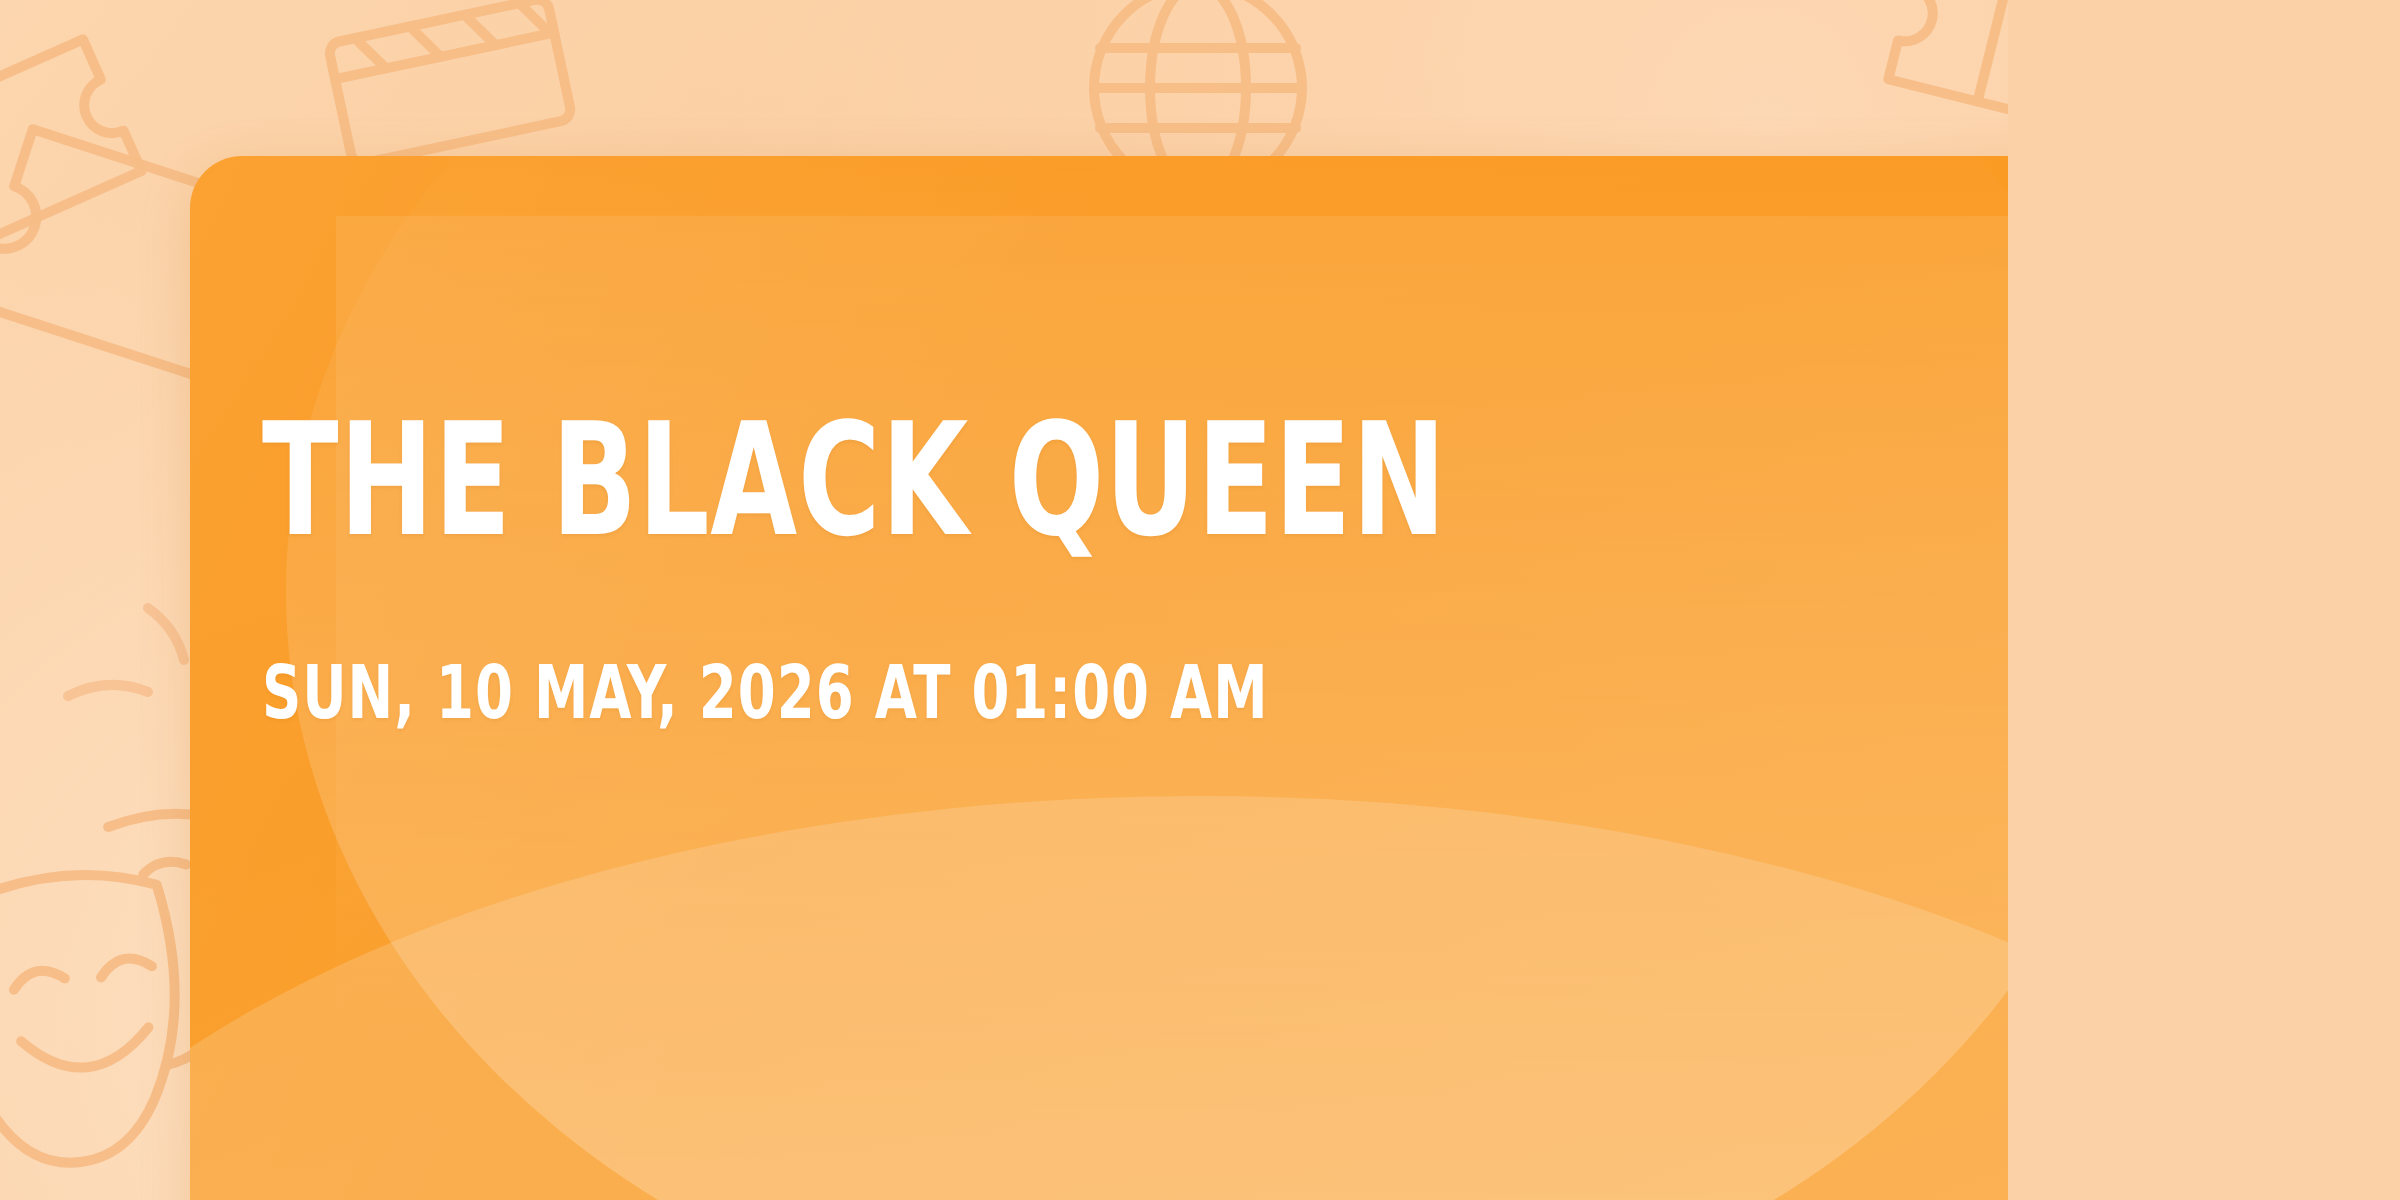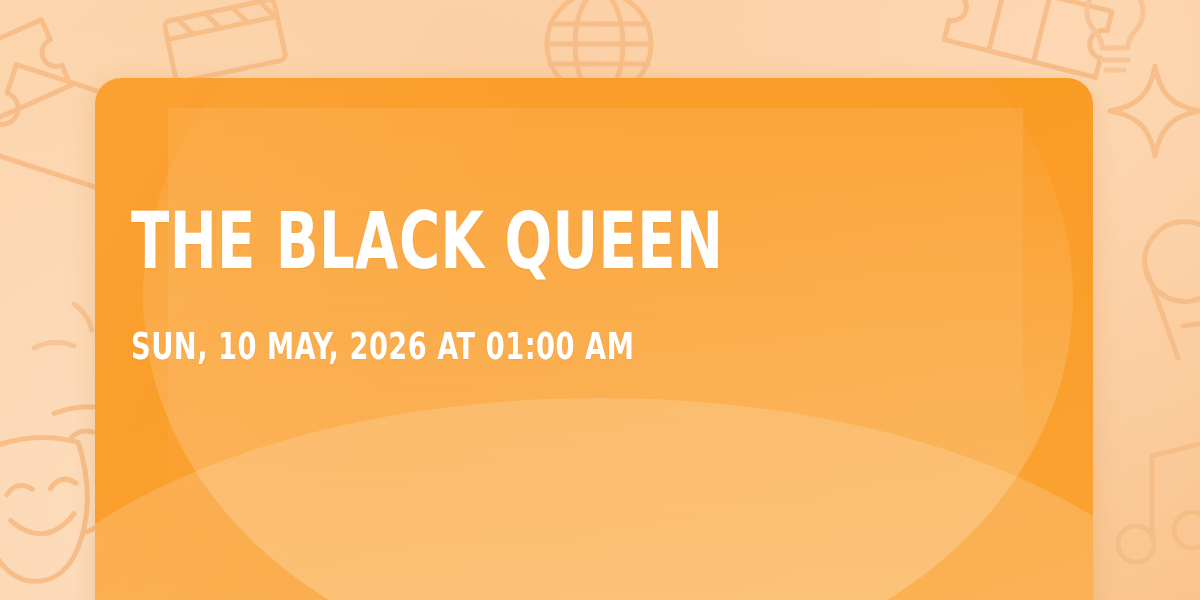--- a/index.html
+++ b/index.html
@@ -9,21 +9,21 @@
   body {
     width: 1200px;
     height: 600px;
     overflow: hidden;
     font-family: "Liberation Sans", sans-serif;
     background: #fbd2a7;
   }
 
   #stage {
     position: relative;
-    width: 1200px;
+    width: 1004px;
     height: 600px;
     overflow: hidden;
     background:
       radial-gradient(circle at 18% 86%, #fde0c2 0%, rgba(253,224,194,0) 46%),
       radial-gradient(circle at 88% 10%, #fdd8b4 0%, rgba(253,216,180,0) 52%),
       linear-gradient(128deg, #fcd6ae 0%, #fbcda0 42%, #f9c189 100%);
   }
 
   
   #bg-icons {

